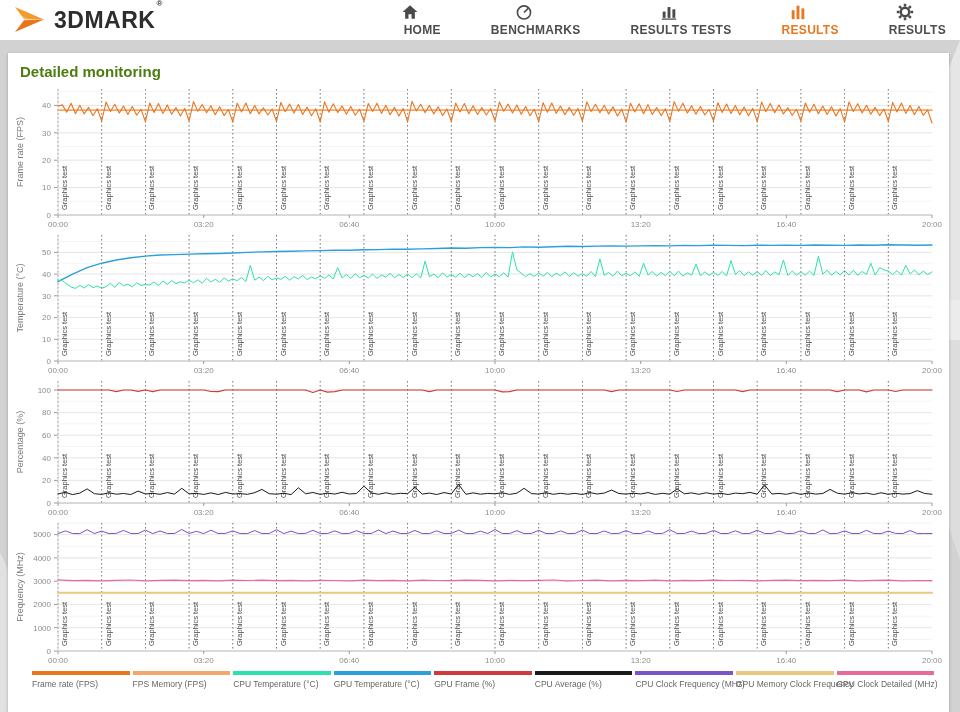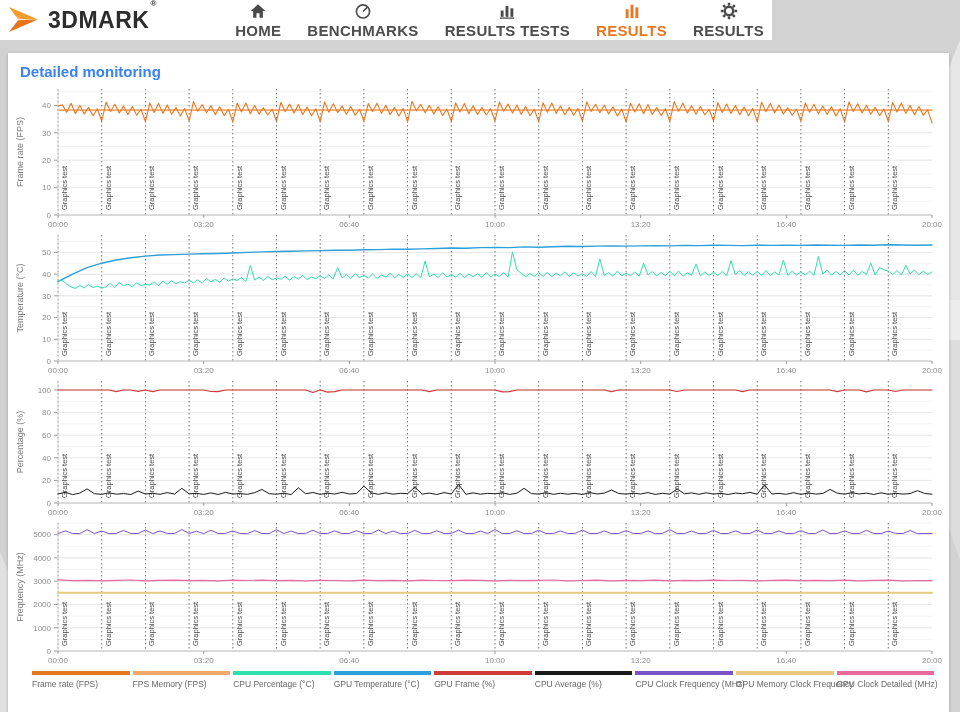--- a/index.html
+++ b/index.html
@@ -6,32 +6,32 @@
   *{box-sizing:border-box;}
   .viewport{position:relative;width:960px;height:712px;overflow:hidden;
     font-family:"Liberation Sans",sans-serif;background:#d2d2d2;}
   .bg-facet{position:absolute;pointer-events:none;}
   .facet-right{right:0;top:40px;width:120px;height:300px;
     background:rgba(255,255,255,0.45);clip-path:polygon(100% 0,100% 100%,0 100%);}
   .facet-right2{right:0;top:300px;width:90px;height:260px;
     background:rgba(255,255,255,0.25);clip-path:polygon(100% 0,0 0,100% 100%);}
   .facet-left{left:0;bottom:0;width:70px;height:160px;
     background:rgba(255,255,255,0.35);clip-path:polygon(0 100%,0 0,100% 100%);}
-  .topbar{position:absolute;left:0;top:0;width:772px;height:40px;background:#ffffff;
-    display:flex;align-items:center;justify-content:space-between;padding:0 8px;z-index:5;}
+  .topbar{position:absolute;left:0;top:0;width:960px;height:40px;background:#ffffff;
+    display:flex;align-items:center;justify-content:space-between;padding:0 14px;z-index:5;}
   .logo{display:flex;align-items:center;gap:6px;cursor:pointer;}
   .logo-text{font-size:23px;font-weight:bold;color:#2d2d2d;letter-spacing:0.5px;}
   .logo-reg{font-size:8px;color:#2d2d2d;vertical-align:top;position:relative;top:-8px;left:1px;}
   .nav{display:flex;align-items:center;gap:26px;}
   .nav-item{display:flex;flex-direction:column;align-items:center;gap:2px;cursor:pointer;}
-  .nav-label{font-size:15px;font-weight:bold;color:#4d4d4d;letter-spacing:0.3px;}
+  .nav-label{font-size:12px;font-weight:bold;color:#4d4d4d;letter-spacing:0.3px;margin-left:24px;}
   .nav-item.active .nav-label{color:#e87722;}
   .card{position:absolute;left:8px;top:53px;width:941px;height:659px;background:#ffffff;
     box-shadow:0 1px 3px rgba(0,0,0,0.25);z-index:2;}
-  .page-title{font-size:15px;font-weight:bold;color:#3b82f6;padding:10px 0 0 12px;height:30px;}
+  .page-title{font-size:15px;font-weight:bold;color:#4d7c0f;padding:10px 0 0 12px;height:30px;}
   .charts{padding-left:4px;}
   .chart svg{display:block;}
   .tick{font:8px "Liberation Sans",sans-serif;fill:#8c8c8c;}
   .evt{font:7.5px "Liberation Sans",sans-serif;fill:#4a4a4a;}
   .ylab{font:9px "Liberation Sans",sans-serif;fill:#7a7a7a;}
   .legend{display:flex;margin:6px 12px 0 24px;}
   .legend-item{flex:1 1 0;margin-right:3px;min-width:0;}
   .swatch{height:4px;width:100%;}
   .legend-label{margin-top:4px;font-size:8.5px;color:#666;white-space:nowrap;}
 </style>
@@ -477,21 +477,21 @@
         <div class="legend-item">
           <div class="swatch" style="background: rgb(232, 119, 34);"></div>
           <div class="legend-label">Frame rate (FPS)</div>
         </div>
         <div class="legend-item">
           <div class="swatch" style="background: rgb(243, 168, 107);"></div>
           <div class="legend-label">FPS Memory (FPS)</div>
         </div>
         <div class="legend-item">
           <div class="swatch" style="background: rgb(46, 224, 173);"></div>
-          <div class="legend-label">CPU Percentage (°C)</div>
+          <div class="legend-label">CPU Temperature (°C)</div>
         </div>
         <div class="legend-item">
           <div class="swatch" style="background: rgb(45, 159, 219);"></div>
           <div class="legend-label">GPU Temperature (°C)</div>
         </div>
         <div class="legend-item">
           <div class="swatch" style="background: rgb(207, 58, 58);"></div>
           <div class="legend-label">GPU Frame (%)</div>
         </div>
         <div class="legend-item">

